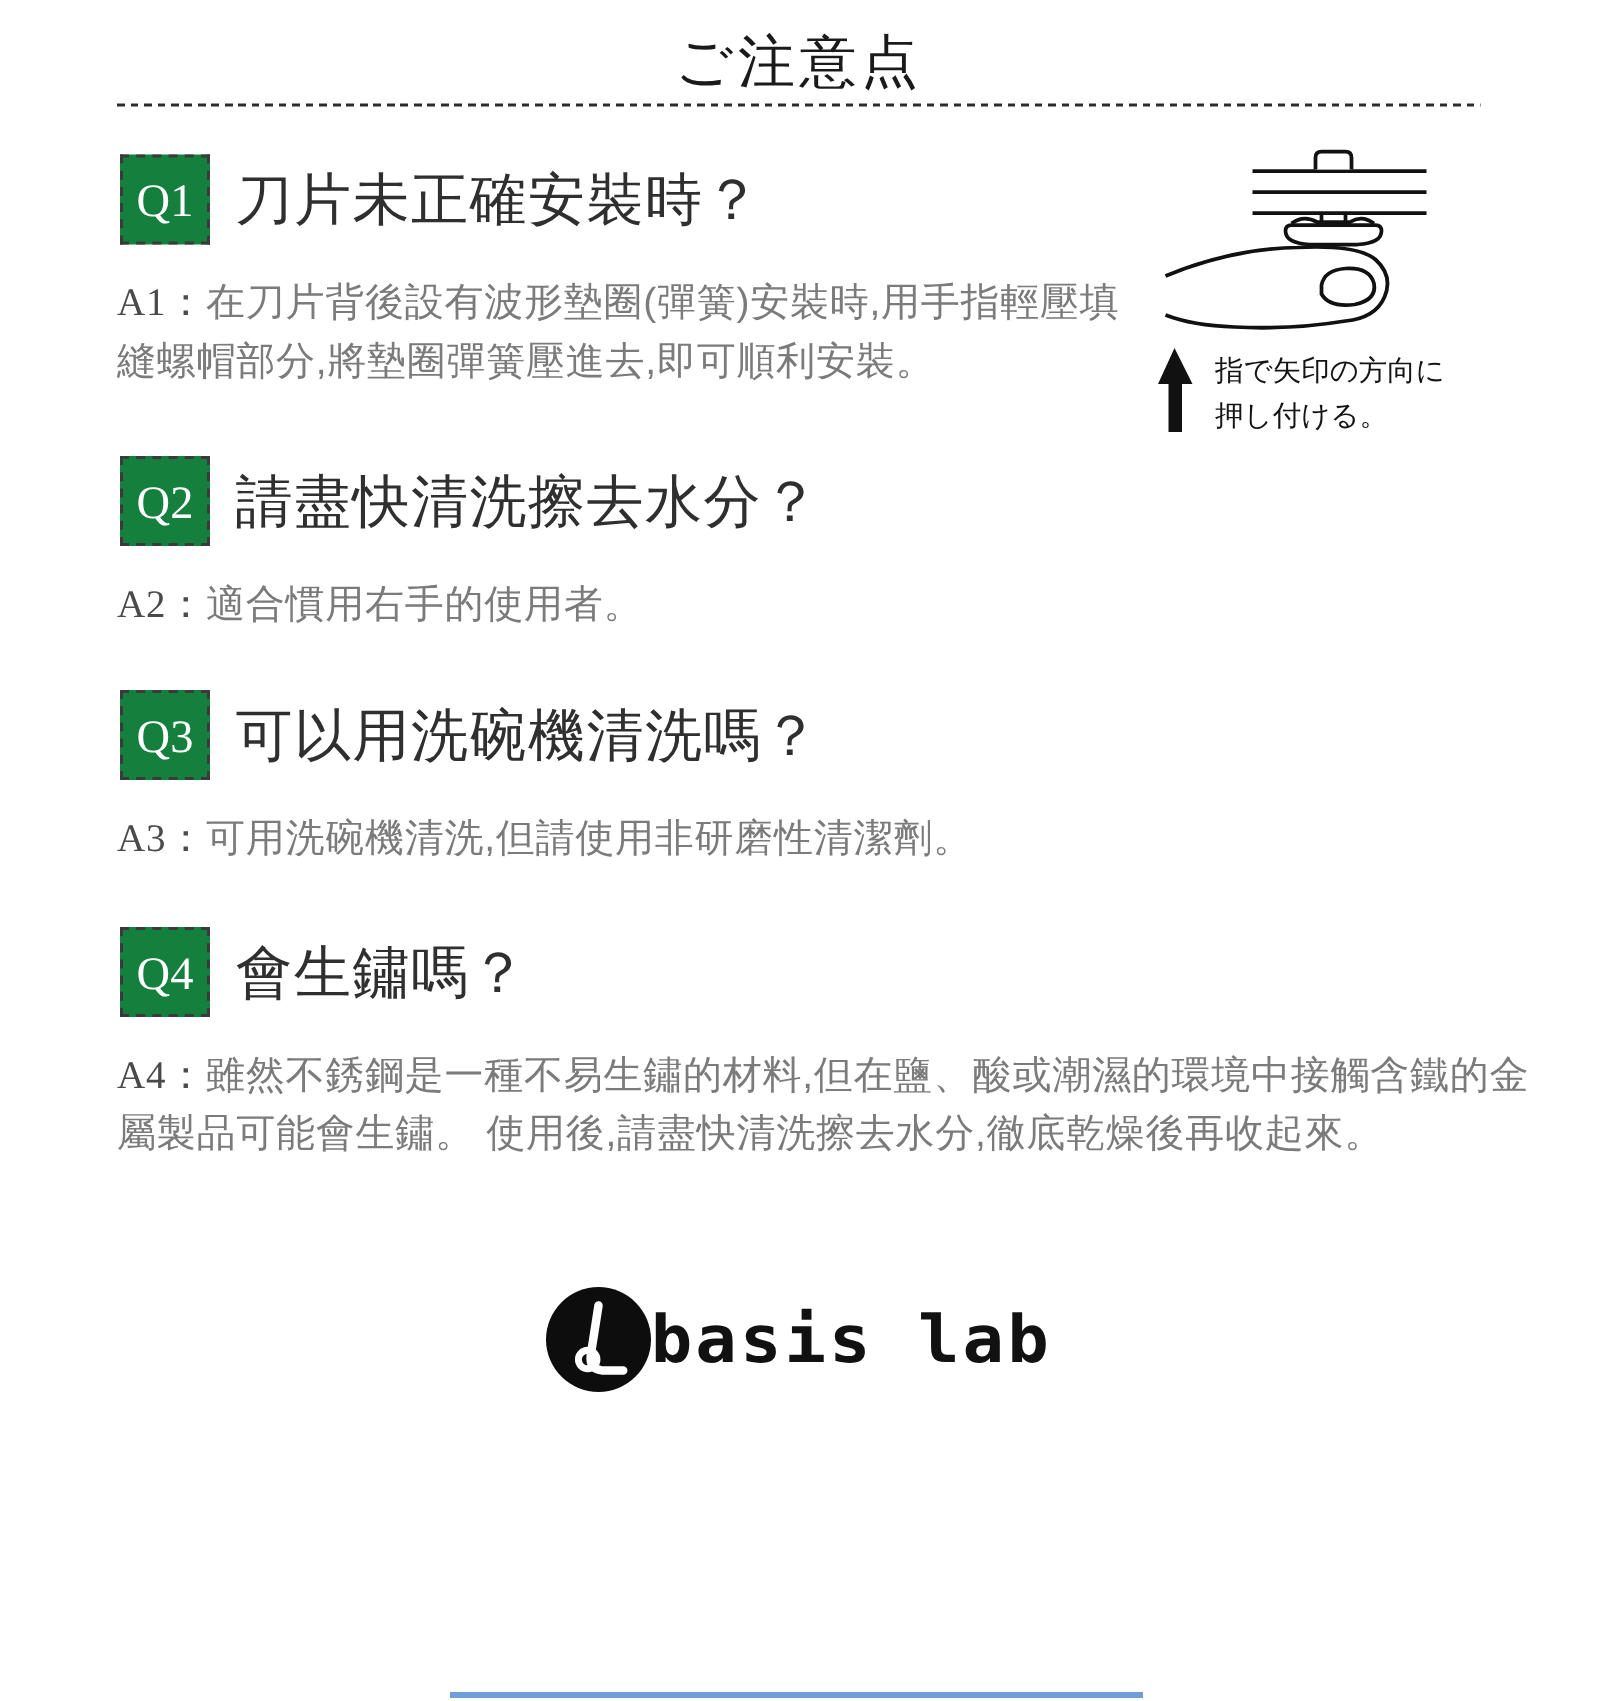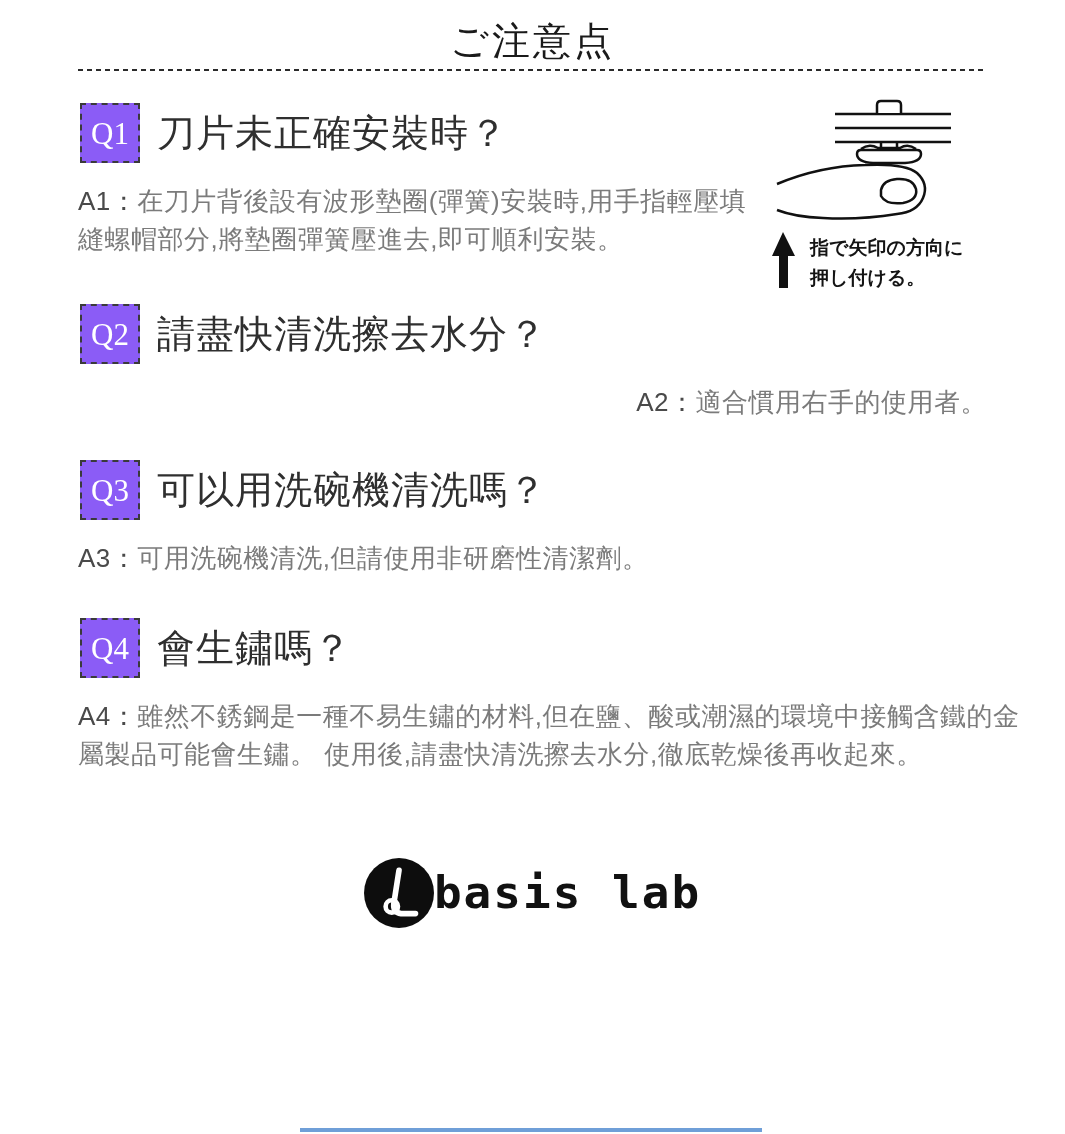--- a/index.html
+++ b/index.html
@@ -19,53 +19,53 @@
 
   
   .divider {
     position:absolute; top:69px; left:78px; width:909px; height:2px;
     background:repeating-linear-gradient(90deg,#2b2b2b 0 5px,transparent 5px 9px);
   }
 
   
   .qa { position:absolute; left:78px; width:909px; }
   .qa-0 { top:103px; }
-  .qa-1 { top:304px;text-align:right; }
+  .qa-1 { top:304px; }
   .qa-2 { top:460px; }
   .qa-3 { top:618px; }
 
   .q-row { display:flex; align-items:center; gap:17px; }
   .q-badge {
     margin-left:2px; width:60px; height:60px; box-sizing:border-box;
-    background:#8b5cf6; border:2px dashed #3a3a3a;
+    background:#15803d; border:2px dashed #3a3a3a;
     display:flex; align-items:center; justify-content:center;
     flex:0 0 auto;
   }
   .q-badge span {
     font-family:"Liberation Serif","DejaVu Serif",serif;
     color:#ffffff; font-size:31px; line-height:1;
   }
   .q-text { font-size:38px; color:#2f2f2f; letter-spacing:1px; }
 
   .answer {
     margin:19px 0 0 0; font-size:26px; line-height:38px;
     color:#7b7b7b; letter-spacing:0.5px;
   }
   .answer .a-label {
-    font-family:Liberation Sans, sans-serif;
+    font-family:Liberation Serif, serif;
     color:#4a4a4a;
   }
   .qa-0 .answer { width:685px; }
   .qa-3 .answer { width:952px; }
 
   
   .illus { position:absolute; left:765px; top:92px; width:240px; height:200px; }
   .illus-caption {
     position:absolute; left:810px; top:233px;
-    font-size:19px; line-height:30px; font-weight:700; color:#141414;
+    font-size:19px; line-height:30px; font-weight:400; color:#141414;
   }
 
   
   .logo {
     position:absolute; top:858px; left:0; width:100%;
     display:flex; justify-content:center; align-items:center; 
   }
   .logo-word {
     font-family:"DejaVu Sans Mono","Liberation Mono",monospace;
     font-weight:bold; font-size:46px; letter-spacing:2px; color:#111111;

